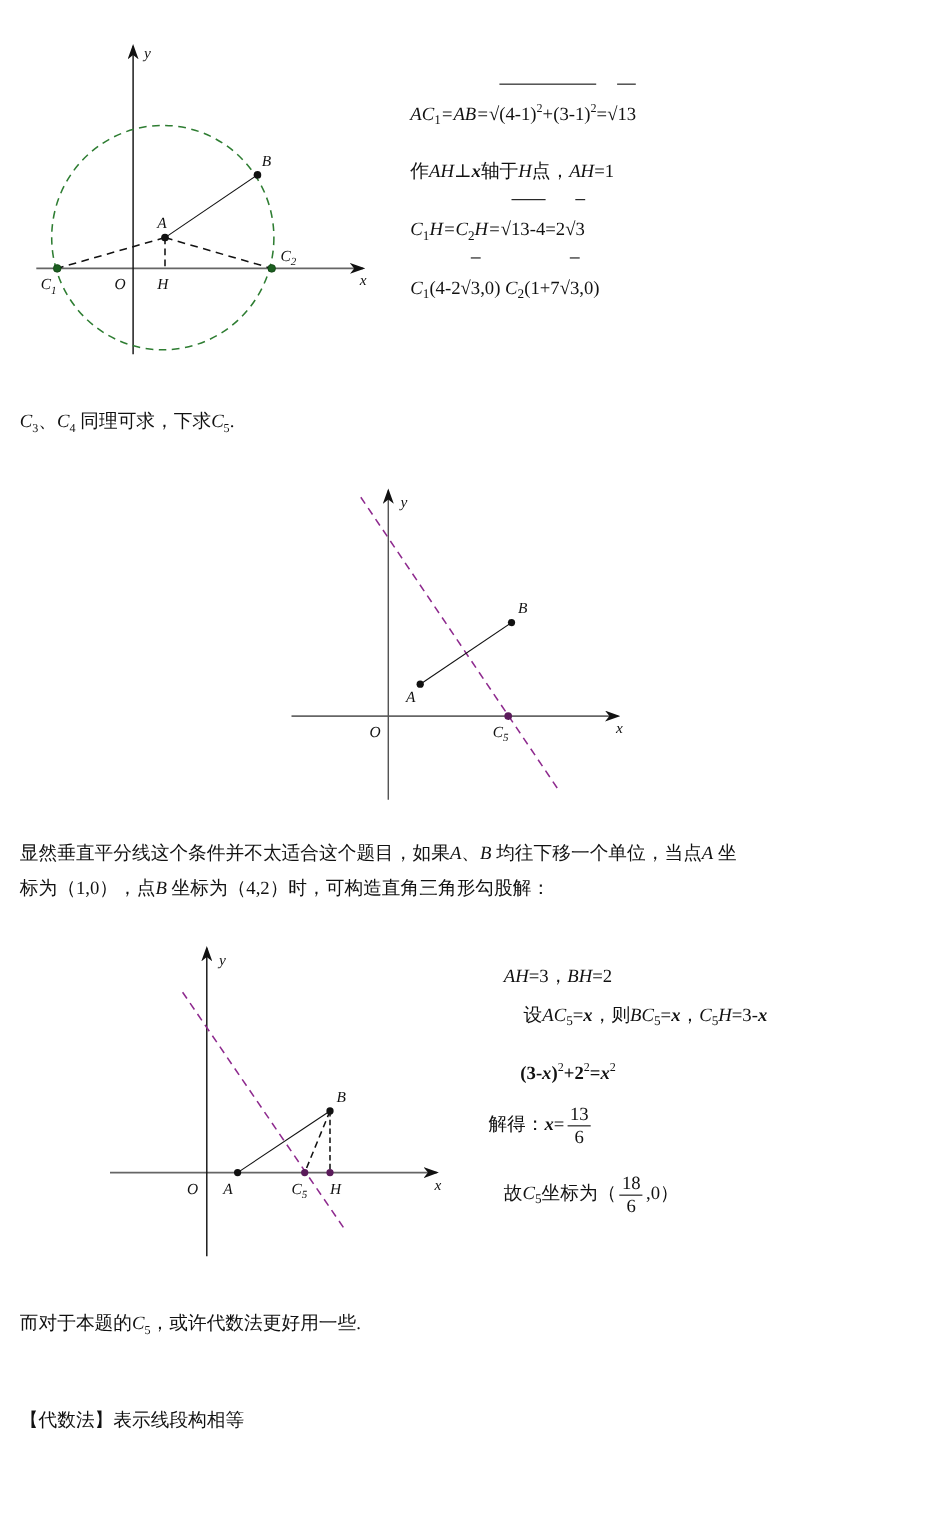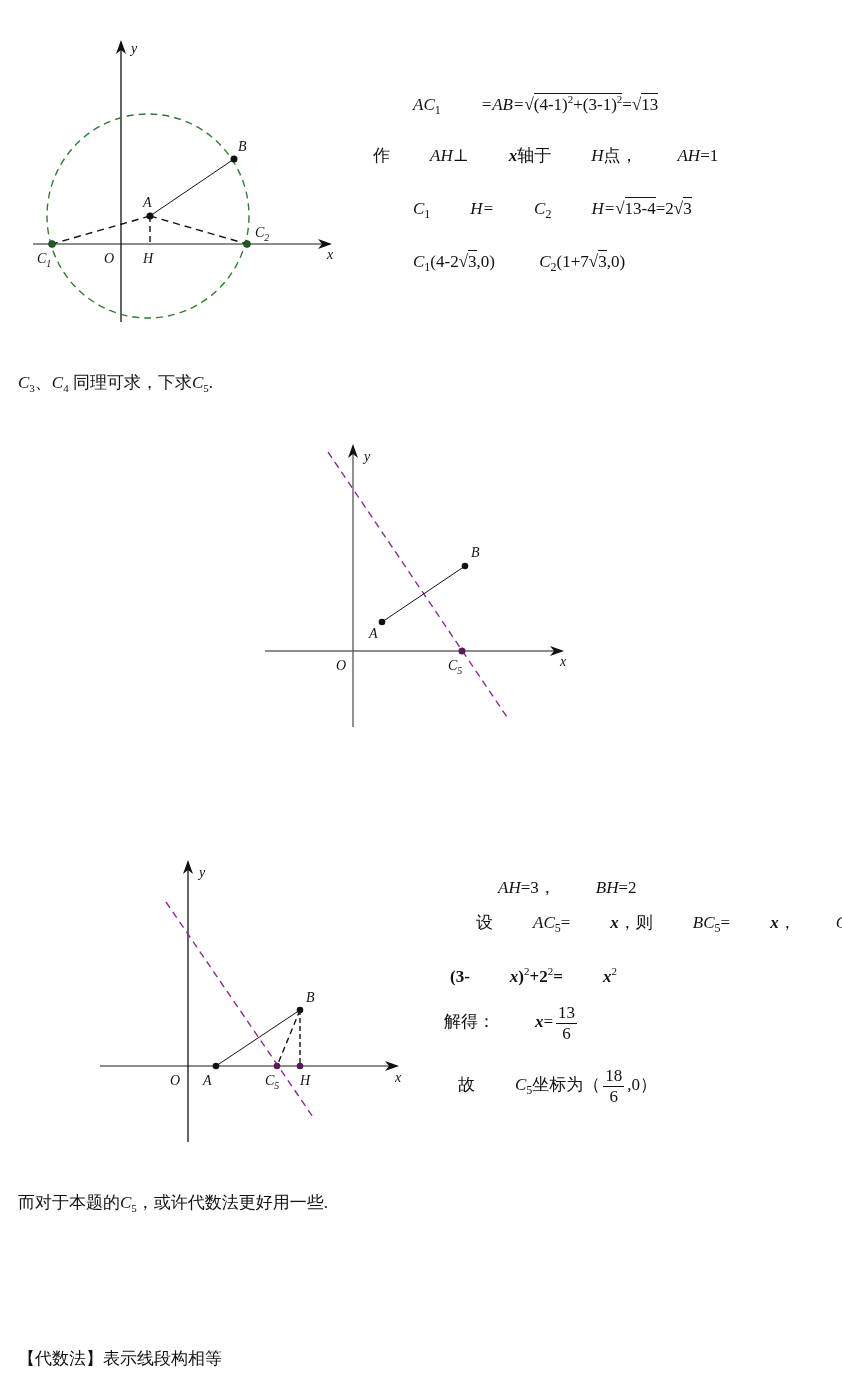--- a/index.html
+++ b/index.html
@@ -2,25 +2,25 @@
 <html><head>
 <meta charset="utf-8">
 <style>
   html,body{margin:0;padding:0;background:#ffffff;}
   body{width:842px;height:1382px;position:relative;overflow:hidden;
        font-family:"Liberation Serif","DejaVu Serif",serif;color:#111;}
   .abs{position:absolute;}
   svg{position:absolute;overflow:visible;}
   .lbl{font-family:"Liberation Serif","DejaVu Serif",serif;font-style:italic;font-size:14px;fill:#111;}
   .math{font-size:17px;line-height:22px;white-space:nowrap;}
-  .math i{font-style:italic;margin-left:40px;}
+  .math i{font-style:italic;}
   .math sub{font-size:12px;vertical-align:-4px;}
   .math sup{font-size:11px;vertical-align:7px;}
   .para{font-size:17px;line-height:32px;}
-  .sqrt{border-top:1px solid #111;padding-top:1px;}
+  .sqrt{border-top:1px solid #111;padding-top:17px;}
   .frac{display:inline-block;vertical-align:middle;text-align:center;margin:0 3px;}
   .frac span{display:block;font-size:17px;line-height:20px;}
   .frac .num{border-bottom:1.5px solid #111;padding:0 2px;}
 </style>
 </head>
 <body>
 
 <svg width="842" height="340" style="left:0;top:0">
   <defs>
     <marker id="arr" markerWidth="14" markerHeight="10" refX="12" refY="5" orient="auto" markerUnits="userSpaceOnUse">
@@ -86,20 +86,22 @@
   <circle cx="462" cy="221" r="3.5" fill="#5a1a5a"></circle>
   <text class="lbl" x="364" y="31">y</text>
   <text class="lbl" x="560" y="236">x</text>
   <text class="lbl" x="336" y="240">O</text>
   <text class="lbl" x="369" y="208">A</text>
   <text class="lbl" x="471" y="127">B</text>
   <text class="lbl" x="448" y="240"><tspan>C</tspan><tspan font-size="10" dy="4">5</tspan></text>
 </svg>
 
 <div class="abs para" style="left:18px;top:760px;width:810px">
+  <div><span>显然垂直平分线这个条件并不太适合这个题目，如果</span><i>A</i><span>、</span><i>B</i><span> 均往下移一个单位，当点</span><i>A</i><span> 坐</span></div>
+  <div><span>标为（1,0），点</span><i>B</i><span> 坐标为（4,2）时，可构造直角三角形勾股解：</span></div>
 </div>
 
 <svg width="842" height="310" style="left:0;top:850px">
   <defs>
     <marker id="arr3" markerWidth="14" markerHeight="10" refX="12" refY="5" orient="auto" markerUnits="userSpaceOnUse">
       <path d="M0,0 L14,5 L0,10 L4,5 Z" fill="#111"></path>
     </marker>
   </defs>
   <line x1="100" y1="216" x2="397" y2="216" stroke="#666" stroke-width="1.6" marker-end="url(#arr3)"></line>
   <line x1="188" y1="292" x2="188" y2="12" stroke="#111" stroke-width="1.3" marker-end="url(#arr3)"></line>
@@ -119,27 +121,27 @@
   <text class="lbl" x="265" y="235"><tspan>C</tspan><tspan font-size="10" dy="4">5</tspan></text>
   <text class="lbl" x="300" y="235">H</text>
 </svg>
 
 <div class="abs math" style="left:458px;top:877px">
   <i>AH</i><span>=3，</span><i>BH</i><span>=2</span>
 </div>
 <div class="abs math" style="left:476px;top:912px">
   <span>设</span><i>AC</i><sub>5</sub><span>=</span><i style="font-weight:bold">x</i><span>，则</span><i>BC</i><sub>5</sub><span>=</span><i style="font-weight:bold">x</i><span>，</span><i>C</i><sub>5</sub><i>H</i><span>=3-</span><i style="font-weight:bold">x</i>
 </div>
-<div class="abs math" style="left:450px;top:960px">
+<div class="abs math" style="left:473px;top:960px">
   <b>(3-</b><i style="font-weight:bold">x</i><b>)</b><sup>2</sup><b>+2</b><sup>2</sup><b>=</b><i style="font-weight:bold">x</i><sup>2</sup>
 </div>
 <div class="abs math" style="left:444px;top:1000px;line-height:44px">
   <span>解得：</span><i style="font-weight:bold">x</i><span>=</span><span class="frac"><span class="num">13</span><span>6</span></span>
 </div>
 <div class="abs math" style="left:458px;top:1063px;line-height:44px">
   <span>故</span><i>C</i><sub>5</sub><span>坐标为（</span><span class="frac"><span class="num">18</span><span>6</span></span><span>,0）</span>
 </div>
 
 <div class="abs para" style="left:18px;top:1187px">
   <span>而对于本题的</span><i>C</i><sub style="font-size:11px">5</sub><span>，或许代数法更好用一些.</span>
 </div>
 
-<div class="abs para" style="left:18px;top:1343px">【代数法】表示线段构相等</div>
+<div class="abs para" style="left:18px;top:1275px">【代数法】表示线段构相等</div>
 
 </body></html>

